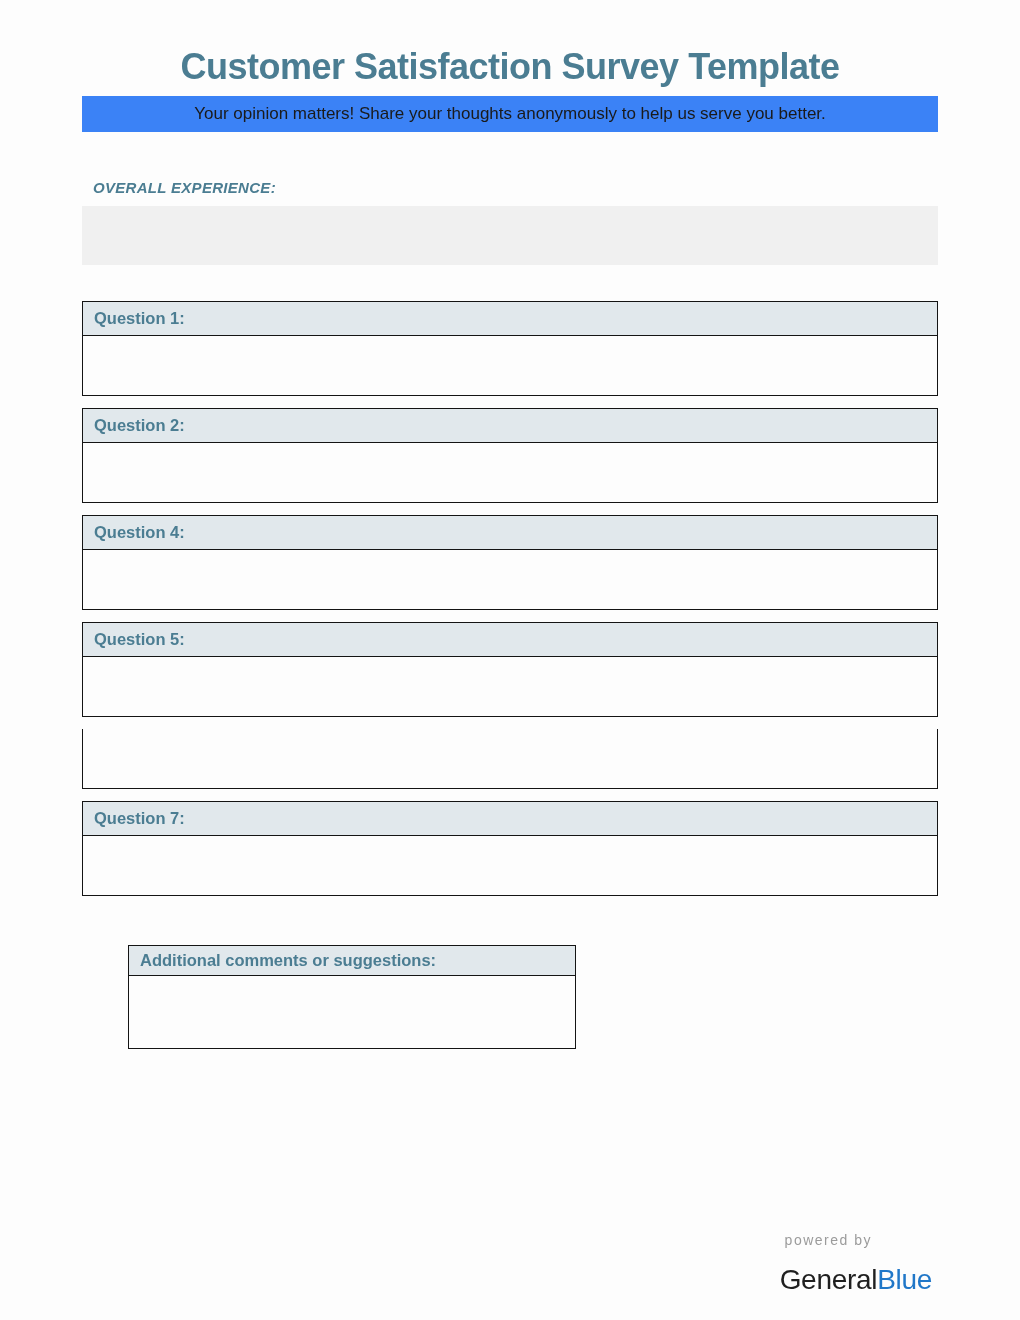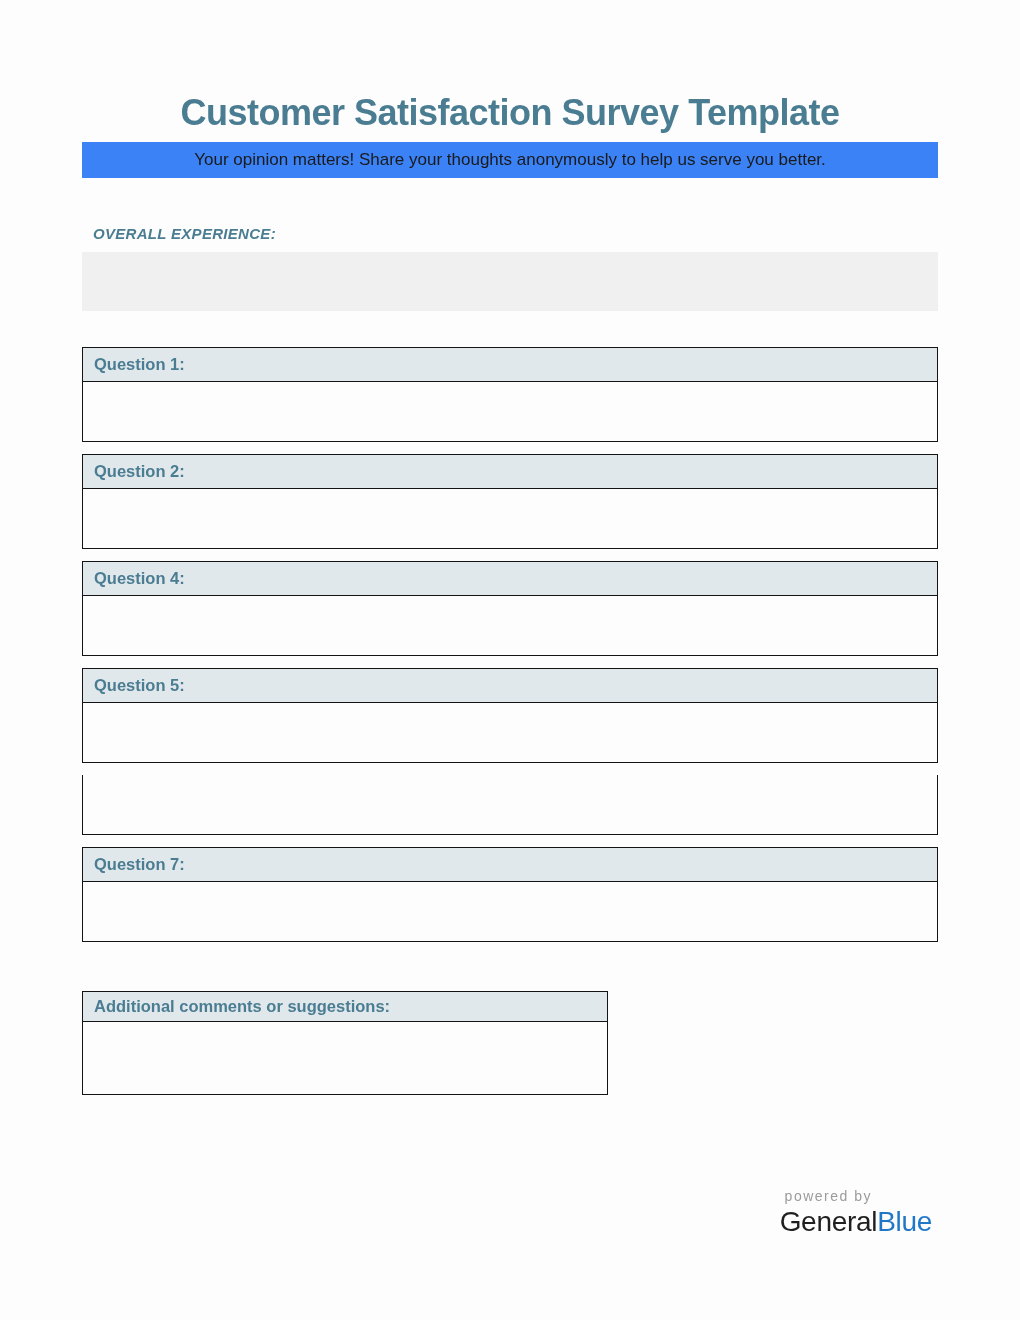--- a/index.html
+++ b/index.html
@@ -8,21 +8,21 @@
     background: #fdfdfd;
     font-family: "Liberation Sans", sans-serif;
     color: #1a1a1a;
     position: relative;
     overflow: hidden;
   }
   .page { width: 1020px; height: 1320px; position: relative; }
 
   
   .page-title {
-    margin: 0; padding-top: 88px;
+    margin: 0; padding-top: 42px;
     height: 50px; line-height: 50px;
     text-align: center;
     font-size: 36px; font-weight: bold;
     letter-spacing: -0.5px;
     color: #4b7d92;
   }
 
   
   .main { margin-left: 82px; width: 856px; }
 
@@ -64,52 +64,52 @@
   }
   .q-box {
     box-sizing: border-box;
     height: 60px;
     background: #fdfdfd;
     border: 1.5px solid #141414;
     border-top: none;
   }
 
   
-  .comments { margin-top: 49px; width: 526px; }
+  .comments { margin-top: 49px; width: 448px; margin-left: 46px; }
   .c-header {
     box-sizing: border-box;
     height: 31px; line-height: 28px;
     padding-left: 11px;
     background: #e1e8ec;
     border: 1.5px solid #141414;
     font-size: 16.5px; font-weight: bold;
     color: #4b7d92;
   }
   .c-box {
     box-sizing: border-box;
     height: 73px;
     background: #fdfdfd;
     border: 1.5px solid #141414;
     border-top: none;
   }
 
   
   .logo {
     position: absolute;
-    top: 1188px; right: 88px;
+    top: 1232px; right: 88px;
     text-align: right;
   }
   .powered-by {
     font-size: 14px;
     letter-spacing: 1.5px;
     color: #9b9b9b;
     padding-right: 60px;
   }
   .brand {
-    margin-top: 2px;
+    margin-top: 16px;
     font-size: 28px;
     letter-spacing: -0.3px;
     white-space: nowrap;
   }
   .brand-general { color: #1f1f1f; }
   .brand-blue { color: #2077c8; }
 </style>
 </head>
 <body>
 

